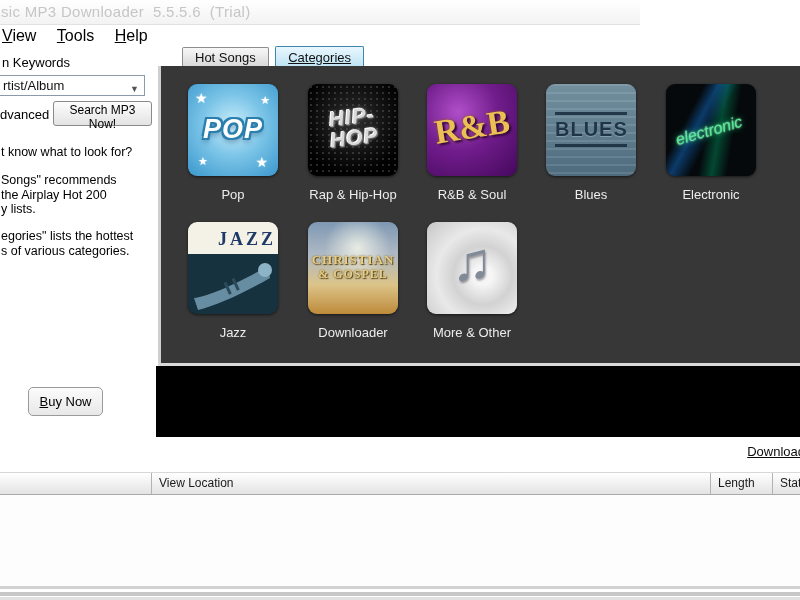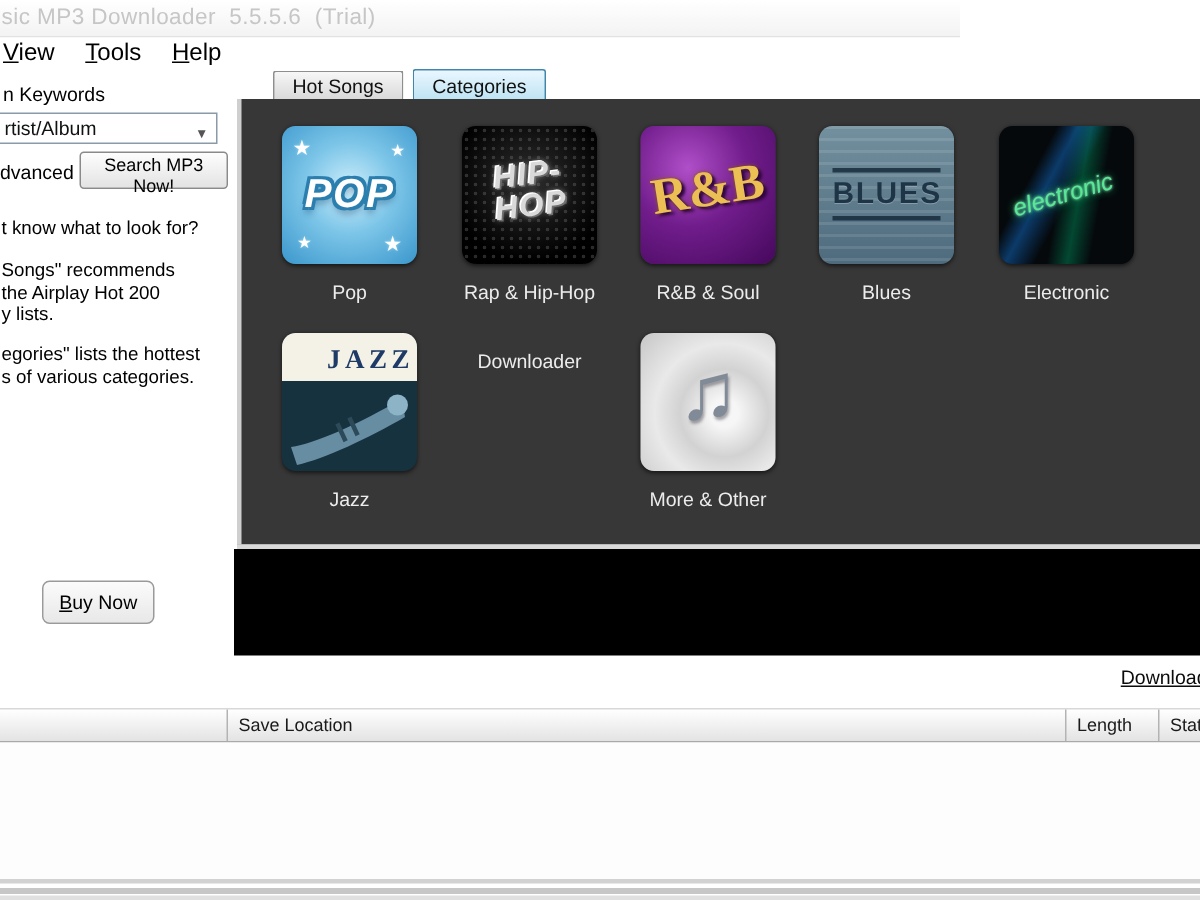--- a/index.html
+++ b/index.html
@@ -31,21 +31,21 @@
   .buy-btn{position:absolute;left:28px;top:341px;width:75px;height:29px;
     background:linear-gradient(#fbfbfb,#e8e8e8);border:1px solid #9a9a9a;border-radius:5px;
     font-size:13px;font-family:"Liberation Sans",sans-serif;color:#000;padding:0;}
   .buy-btn .lbl{display:block;}
   .buy-btn .lbl::first-letter{text-decoration:underline;}
   
   .tabs{position:absolute;left:158px;top:46px;height:20px;}
   .tab{display:inline-block;font-size:13px;padding:2px 12px 1px 12px;margin-right:2px;
     border:1px solid #8e8e8e;border-bottom:none;border-radius:2px 2px 0 0;vertical-align:bottom;}
   .tab.inactive{background:linear-gradient(#f7f7f7,#d9d9d9);margin-left:24px;color:#111;}
-  .tab.active{background:linear-gradient(#eaf7fe,#bfe4f4);border-color:#3f86ad;padding-top:3px;color:#111;}
+  .tab.active{background:linear-gradient(#eaf7fe,#bfe4f4);border-color:#3f86ad;padding-top:3px;color:#111;text-decoration:underline;}
   
   .panel{position:absolute;left:158px;top:66px;width:642px;height:297px;background:#373737;
     border-left:3px solid #cfcfcf;box-sizing:border-box;}
   .panel-sep{position:absolute;left:158px;top:363px;width:642px;height:3px;background:#d9d9d9;}
   .blackstrip{position:absolute;left:156px;top:366px;width:644px;height:71px;background:#000;}
   .cat{position:absolute;width:120px;text-align:center;cursor:pointer;}
   .tile{width:90px;height:92px;margin:0 auto;border-radius:9px;position:relative;overflow:hidden;
     box-shadow:0 1px 3px rgba(0,0,0,.6);}
   .cat-label{margin-top:11px;font-size:13px;color:#ececec;}
   
@@ -211,40 +211,44 @@
           <path d="M6 44 C 22 42, 52 28, 80 12 L 82 24 C 58 38, 28 52, 10 56 Z" fill="#6f97ac" opacity="0.9"></path>
           <circle cx="77" cy="16" r="7" fill="#8db3c6"></circle>
           <rect x="38" y="28" width="3" height="13" fill="#2c4a59" transform="rotate(-25 39 34)"></rect>
           <rect x="46" y="24" width="3" height="13" fill="#2c4a59" transform="rotate(-25 47 30)"></rect>
         </svg>
       </div>
       <div class="cat-label">Jazz</div>
     </div>
 
     <div class="cat" style="left:132px;top:156px;">
+      <div class="tile tile-rel">
+        <span class="art1">CHRISTIAN</span>
+        <span class="art2">&amp; GOSPEL</span>
+      </div>
       <div class="cat-label">Downloader</div>
     </div>
 
     <div class="cat" style="left:251px;top:156px;">
       <div class="tile tile-more">
         <span class="art">♫</span>
       </div>
       <div class="cat-label">More &amp; Other</div>
     </div>
 
   </div>
 
   <div class="panel-sep"></div>
   <div class="blackstrip"></div>
 
   <a class="download-link">Download</a>
 
   <div class="listheader">
     <div class="hcol hcol-1"></div>
-    <div class="hcol hcol-2">Save Location</div>
+    <div class="hcol hcol-2">View Location</div>
     <div class="hcol hcol-3">Length</div>
     <div class="hcol hcol-4">Statu</div>
   </div>
 
   <div class="listarea"></div>
 
   <div class="bstripe1"></div>
   <div class="bstripe2"></div>
   <div class="bstripe3"></div>
 

